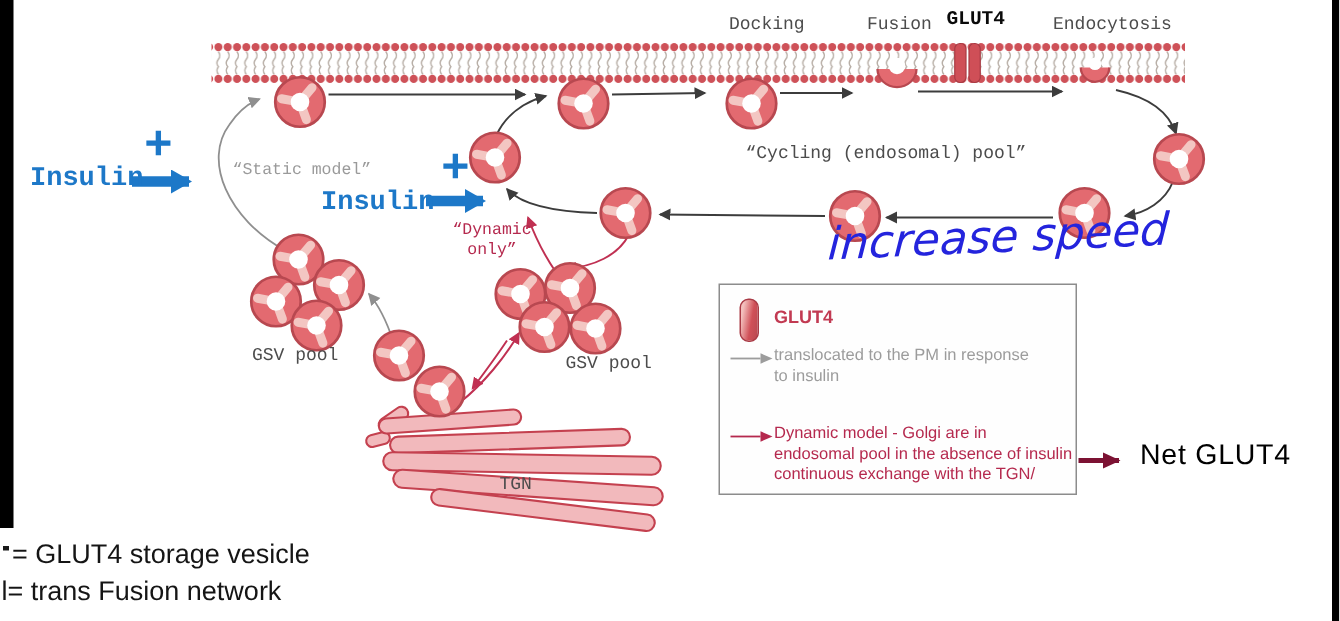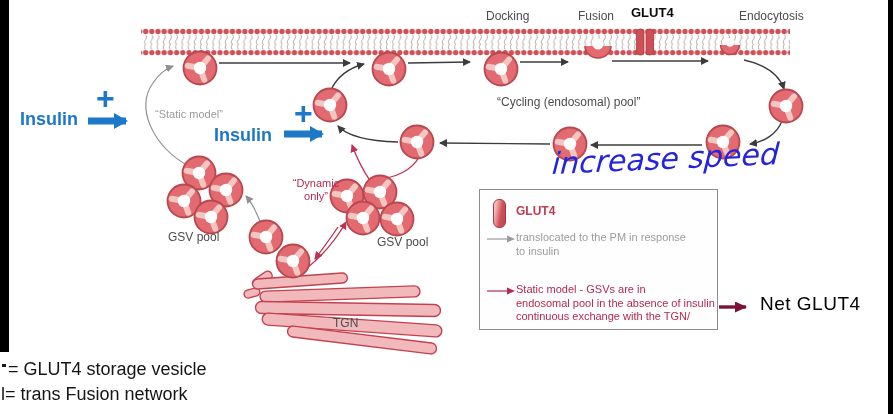--- a/index.html
+++ b/index.html
@@ -1,19 +1,19 @@
 <!DOCTYPE html>
 <html><head>
 <meta charset="utf-8">
 <style>
   html,body{margin:0;padding:0;background:#fff;}
   #stage{position:relative;width:893px;height:414px;background:#ffffff;overflow:hidden;
          font-family:"Liberation Sans",sans-serif;}
   svg{position:absolute;left:0;top:0;}
-  .lbl{position:absolute;white-space:nowrap;color:#4c4c4c;font-size:12px;}
+  .lbl{position:absolute;white-space:nowrap;color:#4c4c4c;font-size:12px;font-family:Liberation Mono, monospace;}
   .blue{color:#1d78c8;font-weight:600;}
   .insulin{font-size:18px;}
   .plus{font-size:32px;font-weight:700;line-height:20px;}
   .quote-gray{color:#9a9a9a;font-size:11px;}
   .dyn-lbl{color:#b5294e;font-size:11px;text-align:center;line-height:13px;width:64px;white-space:normal;}
   .memb-lbl{font-size:12px;}
   .glut4-top{font-size:13px;font-weight:700;color:#0a0a0a;}
   .hand{position:absolute;left:552px;top:141px;color:#2424dd;font-size:30px;
         font-family:"DejaVu Sans",sans-serif;font-style:italic;letter-spacing:0px;
         transform:rotate(-2.5deg) skewX(-6deg);white-space:nowrap;}
@@ -147,29 +147,29 @@
       <use href="#ves" transform="translate(397,219)"></use>
     </g>
   </svg>
 
   <div class="lbl blue insulin" style="left:20px;top:109px;">Insulin</div>
   <div class="lbl blue plus" style="left:96px;top:88px;">+</div>
   <div class="lbl blue insulin" style="left:214px;top:125px;">Insulin</div>
   <div class="lbl blue plus" style="left:294px;top:103px;">+</div>
 
   <div class="lbl quote-gray" style="left:155px;top:108px;">“Static model”</div>
-  <div class="lbl dyn-lbl" style="left:284px;top:148px;margin-top:29px;">
+  <div class="lbl dyn-lbl" style="left:296px;top:148px;">
     <div>“Dynamic</div>
     <div>only”</div>
   </div>
 
   <div class="lbl memb-lbl" style="left:486px;top:9px;">Docking</div>
   <div class="lbl memb-lbl" style="left:578px;top:9px;">Fusion</div>
   <div class="lbl glut4-top" style="left:631px;top:5px;">GLUT4</div>
-  <div class="lbl memb-lbl" style="left:702px;top:9px;margin-left:37px;">Endocytosis</div>
+  <div class="lbl memb-lbl" style="left:702px;top:9px;">Endocytosis</div>
 
   <div class="lbl" style="left:497px;top:95px;">“Cycling (endosomal) pool”</div>
   <div class="lbl" style="left:168px;top:230px;">GSV pool</div>
   <div class="lbl" style="left:377px;top:235px;">GSV pool</div>
   <div class="lbl" style="left:333px;top:316px;">TGN</div>
 
   <div class="hand">increase speed</div>
 
   <div class="legend">
     <div class="pill"></div>
@@ -180,21 +180,21 @@
     </svg>
     <div class="txt static-txt">
       <div>translocated to the PM in response</div>
       <div>to insulin</div>
     </div>
     <svg class="row-arrow" style="top:96px;" width="30" height="10">
       <line x1="1" y1="5" x2="21" y2="5" stroke="#b5294e" stroke-width="1.2"></line>
       <path d="M21,1.5 L29,5 L21,8.5 Z" fill="#b5294e"></path>
     </svg>
     <div class="txt dynamic-txt">
-      <div>Static model - GSVs are in</div>
+      <div>Dynamic model - Golgi are in</div>
       <div>endosomal pool in the absence of insulin</div>
       <div>continuous exchange with the TGN/</div>
     </div>
   </div>
 
   <div class="net">Net GLUT4</div>
 
   <div class="frag" style="left:2px;top:364px;width:4px;height:3px;"></div>
   <div class="foot" style="left:8px;top:359px;">= GLUT4 storage vesicle</div>
   <div class="foot" style="left:1px;top:384px;">l= trans Fusion network</div>

